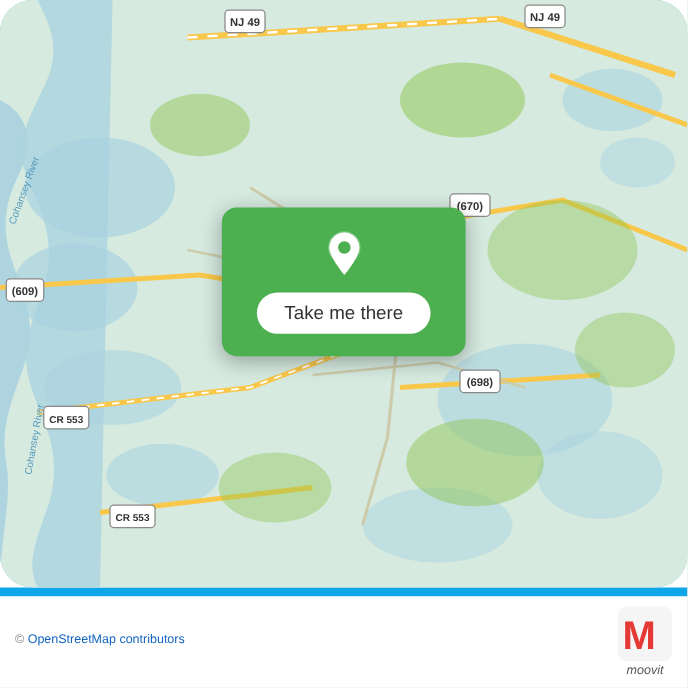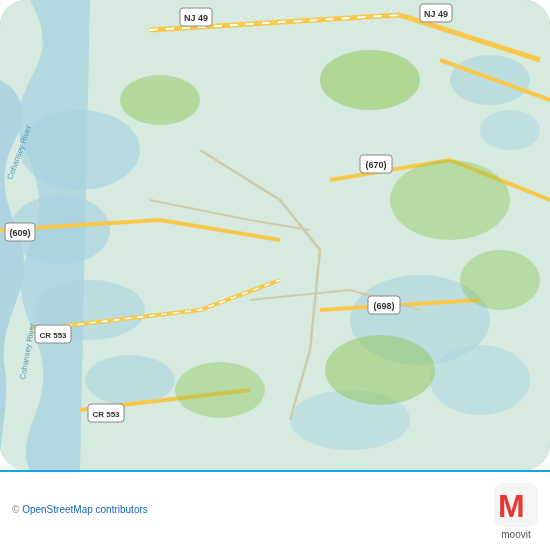--- a/index.html
+++ b/index.html
@@ -61,21 +61,21 @@
     }
 
     
     #footer {
       width: 550px;
       height: 80px;
       background: white;
       display: flex;
       align-items: center;
       padding: 8px 12px;
-      border-top: 2px solid #0ea5e9;
+      border-top: 7px solid #0ea5e9;
     }
 
     #footer-text {
       flex: 1;
     }
 
     #osm-attribution {
       font-size: 10px;
       color: #888;
       margin-bottom: 4px;
@@ -102,20 +102,21 @@
 
     #moovit-icon {
       width: 44px;
       height: 44px;
     }
 
     #moovit-label {
       font-size: 10px;
       color: #555;
       margin-top: 2px;
+      font-style: italic;
     }
   </style>
 </head>
 <body>
 
 <div id="map-container">
   <svg id="map-svg" viewBox="0 0 550 470" xmlns="http://www.w3.org/2000/svg">
 
     <rect width="550" height="470" fill="#aad3df"></rect>
 
@@ -184,20 +185,29 @@
     <text x="376" y="168" text-anchor="middle" font-size="9" font-weight="bold" fill="#333">(670)</text>
 
     <rect x="368" y="296" width="32" height="18" rx="3" fill="white" stroke="#888" stroke-width="1"></rect>
     <text x="384" y="309" text-anchor="middle" font-size="9" font-weight="bold" fill="#333">(698)</text>
 
     <text x="12" y="180" font-size="8" fill="#5599bb" transform="rotate(-70,12,180)">Cohansey River</text>
     <text x="25" y="380" font-size="8" fill="#5599bb" transform="rotate(-80,25,380)">Cohansey River</text>
   </svg>
 
   
+  <div id="popup-card">
+
+    <svg id="popup-pin" viewBox="0 0 40 40" xmlns="http://www.w3.org/2000/svg">
+      <circle cx="20" cy="14" r="13" fill="white" opacity="0.3"></circle>
+      <path d="M20,2 C13.37,2 8,7.37 8,14 C8,22 20,36 20,36 C20,36 32,22 32,14 C32,7.37 26.63,2 20,2 Z" fill="white"></path>
+      <circle cx="20" cy="14" r="5" fill="#4caf50"></circle>
+    </svg>
+    <button id="popup-button">Take me there</button>
+  </div>
 </div>
 
 <div id="footer">
   <div id="footer-text">
     <div id="osm-attribution">
       <span>© </span>
       <a id="osm-link" href="#">OpenStreetMap contributors</a>
     </div>
   </div>
   <div id="moovit-logo">

